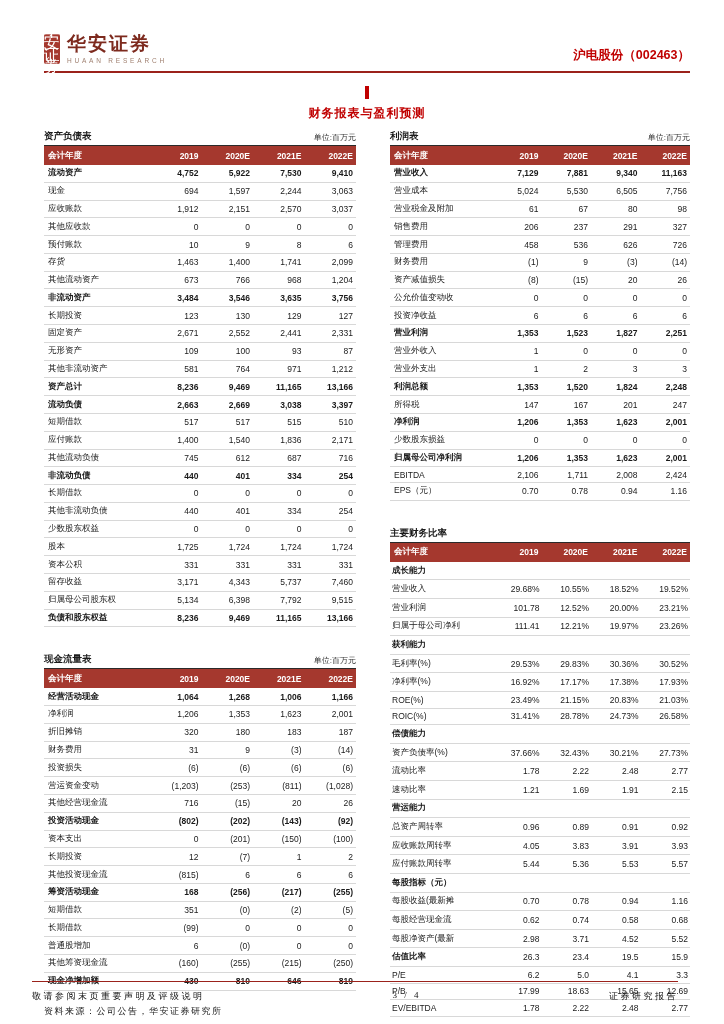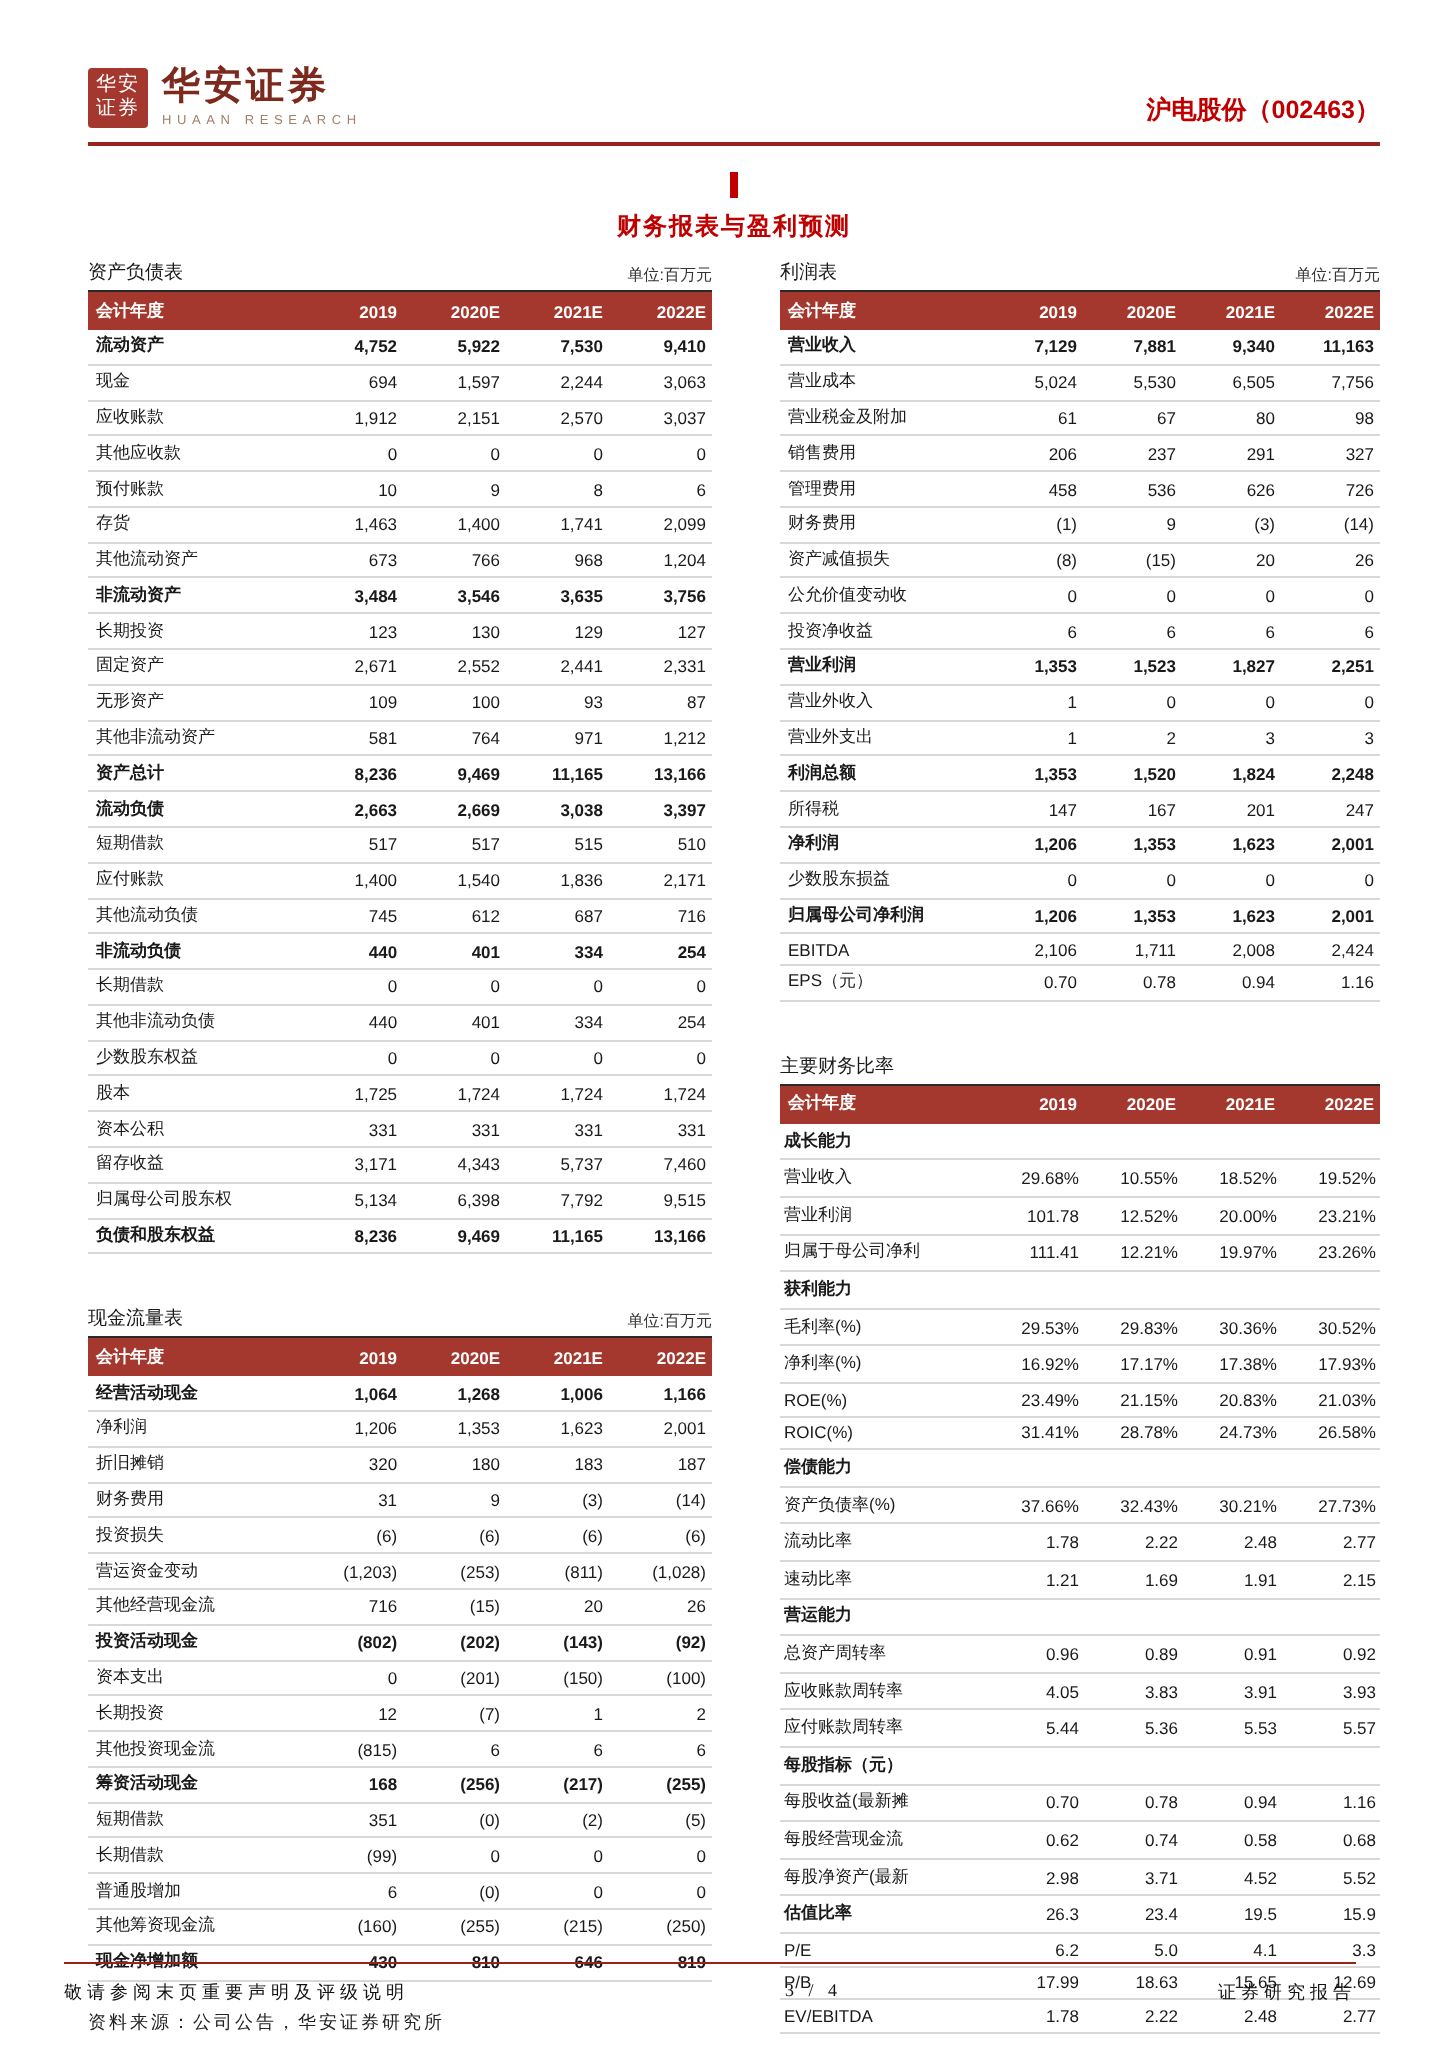--- a/index.html
+++ b/index.html
@@ -7,43 +7,43 @@
   body {
     width:724px; height:1024px; position:relative; overflow:hidden;
     font-family:"Liberation Sans", sans-serif; color:#1a1a1a;
   }
   .page { padding:34px 34px 0 44px; width:724px; }
 
   
   .hdr { display:flex; justify-content:space-between; align-items:flex-start; width:646px; }
   .logo { display:flex; gap:7px; align-items:flex-start; }
   .seal {
-    width:30px; height:30px; background:var(--table-header-bg,#a5382e); color:#fff;
+    width:16px; height:30px; background:var(--table-header-bg,#a5382e); color:#fff;
     display:flex; flex-direction:column; align-items:center; justify-content:center;
-    font-family:"Liberation Serif", serif; font-size:10px; line-height:12px;
+    font-family:"Liberation Serif", serif; font-size:16px; line-height:12px;
     border-radius:2px; letter-spacing:1px;
   }
   .logo-name { font-family:Liberation Sans, sans-serif; font-size:19px; font-weight:bold; color:#7d2a1e; letter-spacing:2px; line-height:20px; }
   .logo-sub { font-size:6.5px; letter-spacing:2.8px; color:#a08070; margin-top:3px; }
   .hdr-right { color:var(--accent-red,#c00000); font-weight:bold; font-size:12.5px; padding-top:13px; }
   .hdr-rule { width:646px; border:none; border-top:2.5px solid var(--rule-red,#9b221b); margin-top:7px; }
 
   
   .sec-title { display:flex; align-items:center; gap:6px; margin:13px 0 8px;flex-direction:column; }
   .sec-bar { width:4px; height:13px; background:var(--accent-red,#c00000); }
   .sec-text { color:var(--accent-red,#c00000); font-weight:bold; font-size:12px; letter-spacing:1px; }
 
   
   .cols { display:flex; gap:34px; width:646px; }
   .col-left  { width:312px; }
   .col-right { width:300px; }
   .tbl-block + .tbl-block { margin-top:26px; }
 
   .tbl-head { display:flex; justify-content:space-between; align-items:flex-end; border-bottom:1.5px solid #2a2a2a; padding-bottom:2px; }
-  .tbl-title { font-weight:normal; font-size:9.5px;text-align:center; }
+  .tbl-title { font-weight:bold; font-size:9.5px;text-align:center; }
   .tbl-unit  { font-size:8px; color:#333; }
 
   table.fin { width:100%; border-collapse:collapse; font-size:8.5px; table-layout:fixed; }
   table.fin th {
     background:var(--table-header-bg,#a5382e); color:#ffffff; font-weight:bold;
     padding:3.5px 2px; white-space:nowrap;margin-top:16px;
   }
   table.fin th:first-child { width:34%; }
   table.fin th.lbl, table.fin td.lbl { text-align:left; padding-left:4px; }
   table.fin th.num, table.fin td.num { text-align:right; padding-right:3px; }

